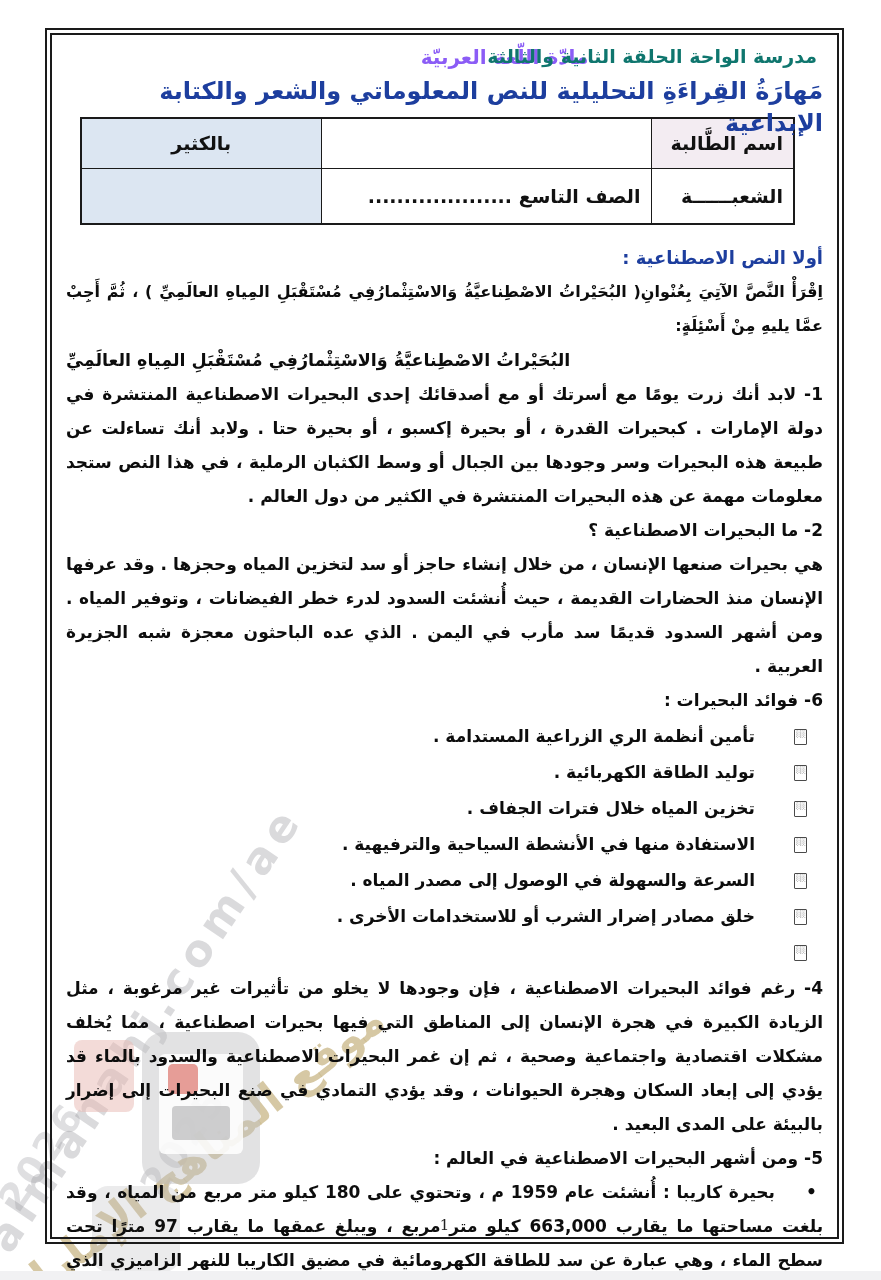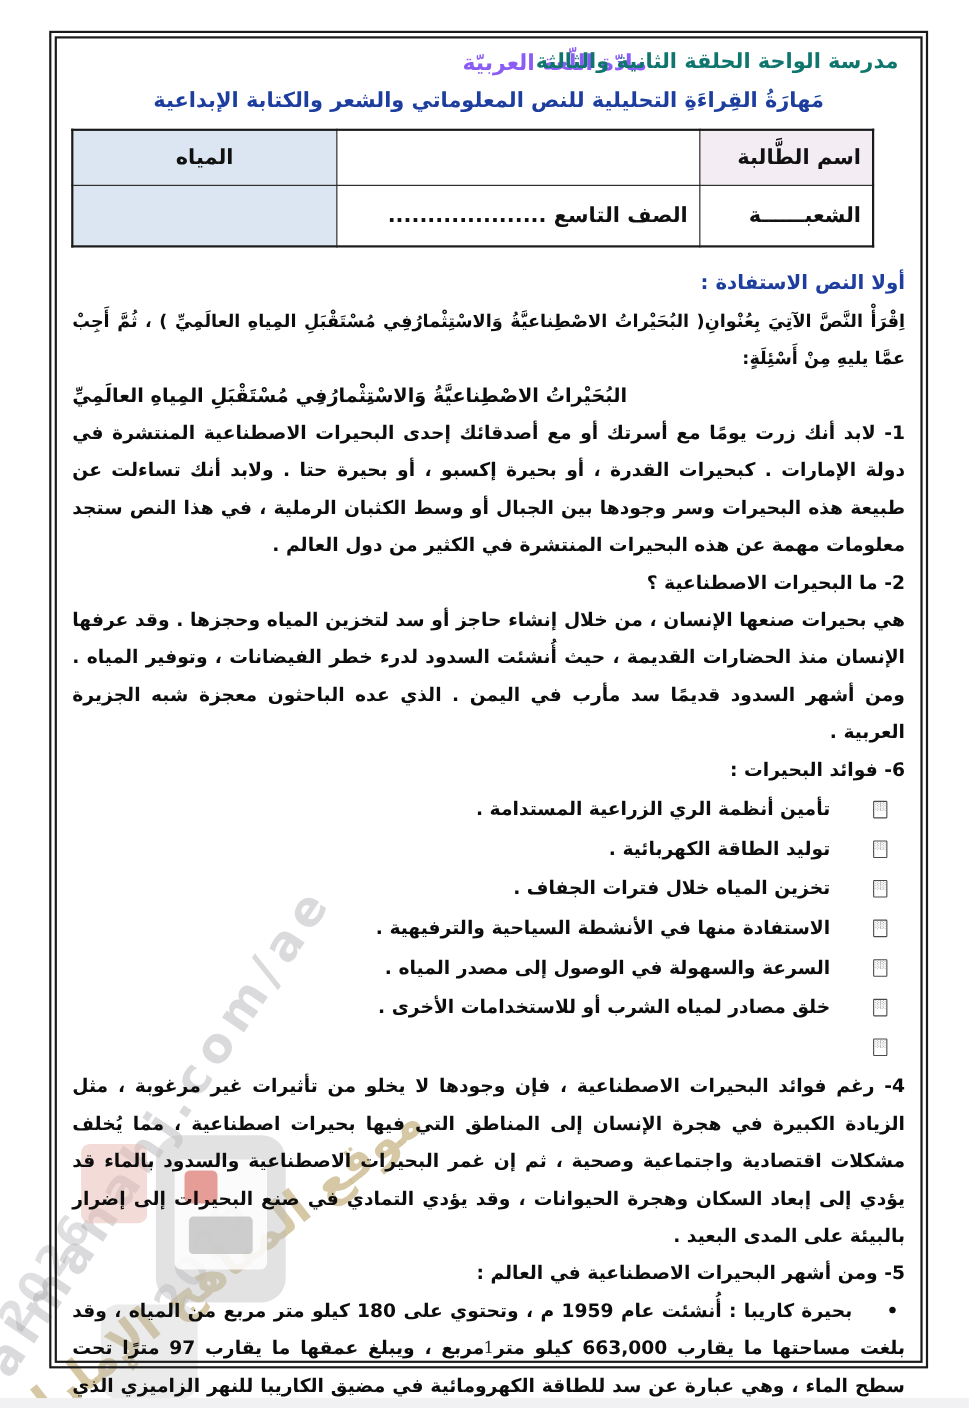--- a/index.html
+++ b/index.html
@@ -77,36 +77,36 @@
   .hdr-row1 { position:relative; height:32px; margin-top:4px; }
   .hdr-school {
     position:absolute; right:6px; top:2px;
     font-size:19px; font-weight:bold; color:#0f766e;
   }
   .hdr-subject {
     display:block; text-align:center; padding-top:2px; margin-left:120px;
     font-size:20px; font-weight:bold; color:#8b5cf6;
   }
   .hdr-row2 {
-    text-align:center; font-size:19px; font-weight:bold; color:#1d3e9e;
+    font-size:24px; font-weight:bold; color:#1d3e9e;
     height:34px; line-height:32px;
   }
   
   table.info-table {
     border-collapse:collapse; table-layout:fixed;
     margin:8px 28px 16px auto;
     width:712px;
     border:2px solid #1a1a1a;
   }
   table.info-table td {
     border:1.6px solid #1a1a1a;
     font-size:19px; font-weight:bold; color:#111;
     padding:2px 10px; vertical-align:middle;
   }
-  td.c-label  { width:158px; background:#ffffff; text-align:right; }
+  td.c-label  { width:143px; background:#ffffff; text-align:right; }
   td.c-label.pink { background:#f3ecf2; }
   td.c-value  { width:330px; background:#ffffff; }
   td.c-grade  { width:240px; background:#dce6f2; text-align:center; }
   tr.r1 td { height:50px; }
   tr.r2 td { height:56px; }
   
   .text-body {
     position:relative; z-index:2;
     font-size:17px; font-weight:bold; color:#0d0d0d;
     line-height:34px; text-align:justify;
@@ -158,32 +158,32 @@
       <span class="hdr-school">مدرسة الواحة الحلقة الثانية والثالثة</span>
       <span class="hdr-subject">مادّة اللّغة العربيّة</span>
     </div>
     <div class="hdr-row2">مَهارَةُ القِراءَةِ التحليلية للنص المعلوماتي والشعر والكتابة الإبداعية</div>
 
     <table class="info-table">
       <tbody>
           <tr class="r1">
         <td class="c-label pink">اسم الطَّالبة</td>
         <td class="c-value"></td>
-        <td class="c-grade">المياه</td>
+        <td class="c-grade">بالكثير</td>
       </tr>
       <tr class="r2">
         <td class="c-label">الشعبــــــة</td>
         <td class="c-value">الصف التاسع ....................</td>
         <td class="c-grade"></td>
       </tr>
     </tbody>
       </table>
 
     <div class="text-body">
-      <p class="sec-title">أولا النص الاستفادة :</p>
+      <p class="sec-title">أولا النص الاصطناعية :</p>
       <p class="intro-line">اِقْرَأْ النَّصَّ الآتِيَ بِعُنْوانِ( البُحَيْراتُ الاصْطِناعيَّةُ وَالاسْتِثْمارُفِي مُسْتَقْبَلِ المِياهِ العالَمِيِّ ) ، ثُمَّ أَجِبْ عمَّا يليهِ مِنْ أَسْئِلَةٍ:</p>
       <p class="center-title">البُحَيْراتُ الاصْطِناعيَّةُ وَالاسْتِثْمارُفِي مُسْتَقْبَلِ المِياهِ العالَمِيِّ</p>
       <p>1- لابد أنك زرت يومًا مع أسرتك أو مع أصدقائك إحدى البحيرات الاصطناعية المنتشرة في دولة الإمارات . كبحيرات القدرة ، أو بحيرة إكسبو ، أو بحيرة حتا . ولابد أنك تساءلت عن طبيعة هذه البحيرات وسر وجودها بين الجبال أو وسط الكثبان الرملية ، في هذا النص ستجد معلومات مهمة عن هذه البحيرات المنتشرة في الكثير من دول العالم .</p>
       <p>2- ما البحيرات الاصطناعية ؟</p>
       <p>هي بحيرات صنعها الإنسان ، من خلال إنشاء حاجز أو سد لتخزين المياه وحجزها . وقد عرفها الإنسان منذ الحضارات القديمة ، حيث أُنشئت السدود لدرء خطر الفيضانات ، وتوفير المياه . ومن أشهر السدود قديمًا سد مأرب في اليمن . الذي عده الباحثون معجزة شبه الجزيرة العربية .</p>
       <p>6- فوائد البحيرات :</p>
 
       <div>
           <div class="tofu-item">
           <span class="tofu-wrap"><span class="tofu"></span></span><span>تأمين أنظمة الري الزراعية المستدامة .</span>
@@ -194,21 +194,21 @@
           <div class="tofu-item">
           <span class="tofu-wrap"><span class="tofu"></span></span><span>تخزين المياه خلال فترات الجفاف .</span>
         </div>
           <div class="tofu-item">
           <span class="tofu-wrap"><span class="tofu"></span></span><span>الاستفادة منها في الأنشطة السياحية والترفيهية .</span>
         </div>
           <div class="tofu-item">
           <span class="tofu-wrap"><span class="tofu"></span></span><span>السرعة والسهولة في الوصول إلى مصدر المياه .</span>
         </div>
           <div class="tofu-item">
-          <span class="tofu-wrap"><span class="tofu"></span></span><span>خلق مصادر لمياه الشرب أو للاستخدامات الأخرى .</span>
+          <span class="tofu-wrap"><span class="tofu"></span></span><span>خلق مصادر إضرار الشرب أو للاستخدامات الأخرى .</span>
         </div>
           <div class="tofu-item">
           <span class="tofu-wrap"><span class="tofu"></span></span>
         </div>
         </div>
 
       <p>4- رغم فوائد البحيرات الاصطناعية ، فإن وجودها لا يخلو من تأثيرات غير مرغوبة ، مثل الزيادة الكبيرة في هجرة الإنسان إلى المناطق التي فيها بحيرات اصطناعية ، مما يُخلف مشكلات اقتصادية واجتماعية وصحية ، ثم إن غمر البحيرات الاصطناعية والسدود بالماء قد يؤدي إلى إبعاد السكان وهجرة الحيوانات ، وقد يؤدي التمادي في صنع البحيرات إلى إضرار بالبيئة على المدى البعيد .</p>
       <p>5- ومن أشهر البحيرات الاصطناعية في العالم :</p>
 
       <div>

